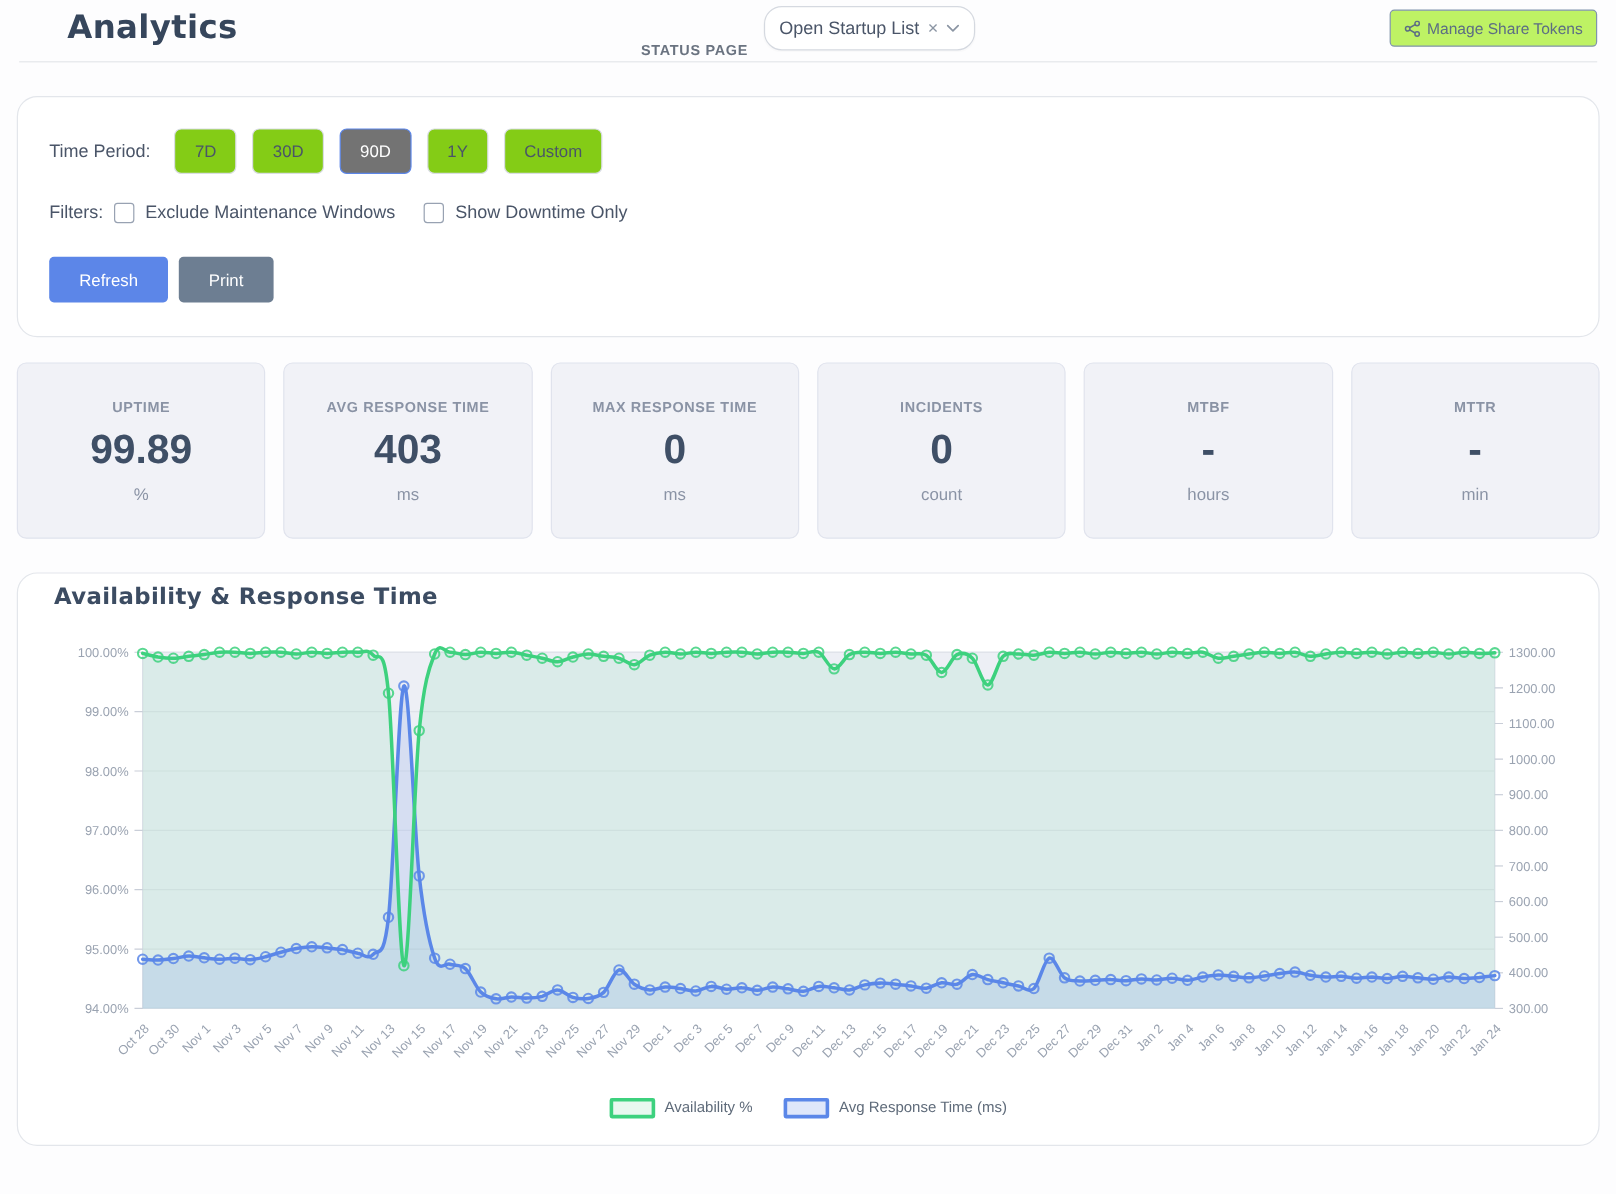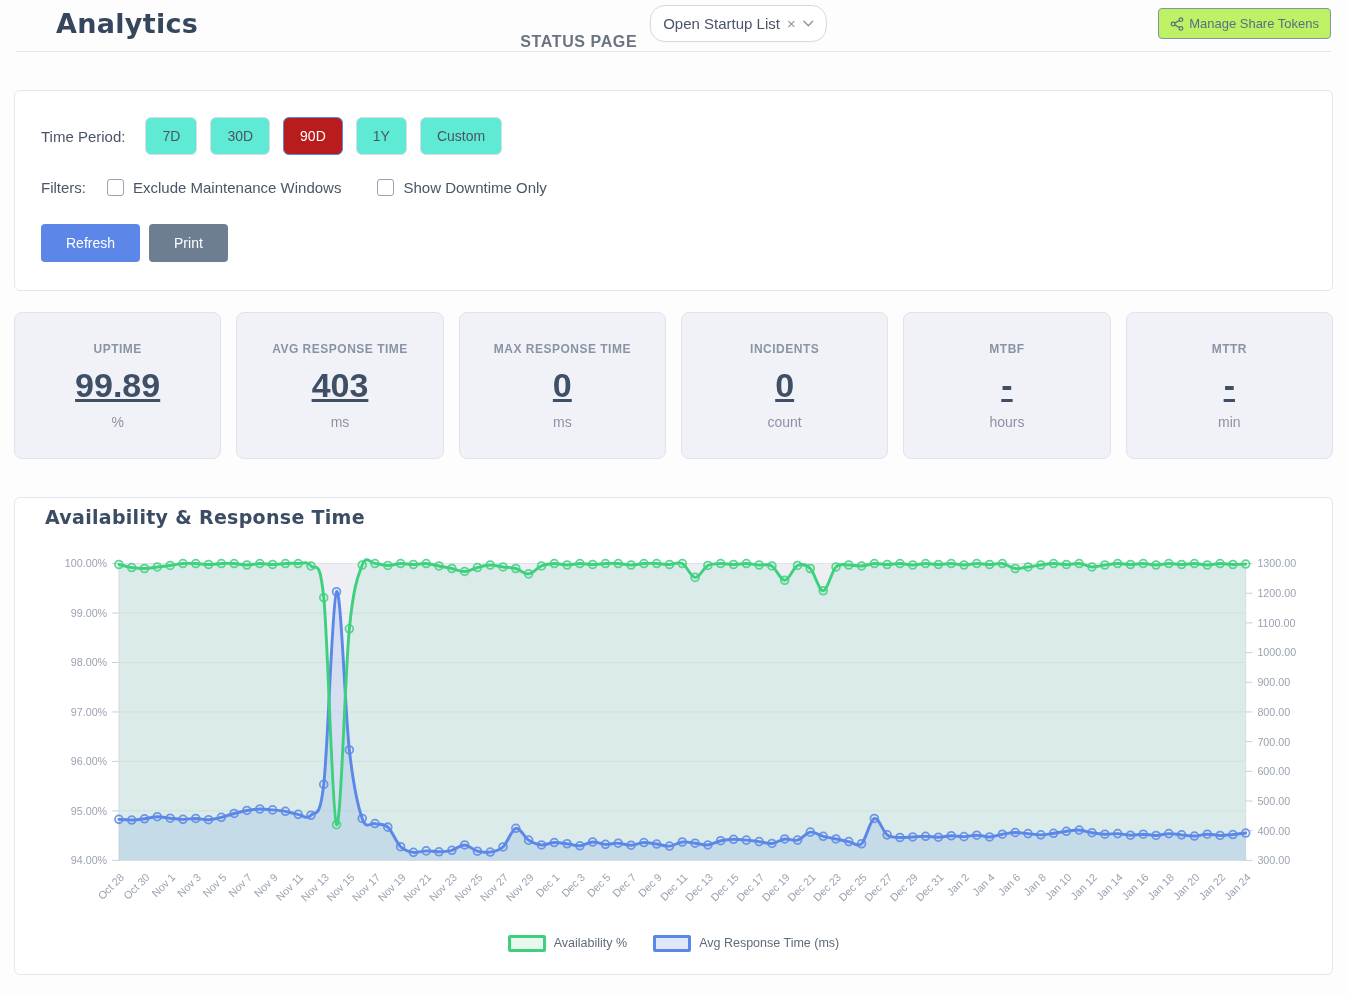--- a/index.html
+++ b/index.html
@@ -3,50 +3,50 @@
 <meta charset="utf-8">
 <style>
   html,body{margin:0;padding:0;background:#fdfdfe;}
   body{font-family:"Liberation Sans",sans-serif;color:#3c4c62;}
   .page{width:1347px;margin:0 auto;}
 
   
   header{position:relative;display:flex;align-items:center;padding:8px 16px 12px;}
   .brand{font-family:"DejaVu Sans",sans-serif;font-size:27px;font-weight:700;color:#36465c;letter-spacing:.3px;margin-left:40px;}
   .status-group{position:absolute;left:50%;transform:translateX(-50%);display:flex;align-items:center;gap:13px;}
-  .status-label{font-size:16px;font-weight:700;color:#6a7380;letter-spacing:.6px;margin-top:37px;}
+  .status-label{font-size:12px;font-weight:700;color:#6a7380;letter-spacing:.6px;margin-top:37px;}
   .status-select{display:flex;align-items:center;gap:7px;background:#fff;border:1px solid #d5d9e0;border-radius:15px;padding:9px 12px;cursor:pointer;box-shadow:0 1px 1px rgba(0,0,0,.02);}
   .status-select .val{font-size:15px;color:#4a5568;}
   .status-select .clear{font-size:15px;color:#8b95a3;line-height:1;}
   .chev{width:11px;height:7px;}
   .manage-btn{margin-left:auto;display:flex;align-items:center;gap:5px;background:#bef264;border:1px solid #8094ac;border-radius:4px;color:#5c6d84;font-size:13px;padding:7px 11px;cursor:pointer;}
   .rule{border-top:1px solid #e4e6ea;margin:0 16px;}
 
   
-  .panel{border:1px solid #e3e6eb;border-radius:6px;margin:38px 14px 0;background:#fff;}
+  .panel{border:1px solid #e3e6eb;border-radius:17px;margin:28px 14px 0;background:#fff;}
   .filter-panel{padding:26px 26px 28px;}
   .tp-row{display:flex;align-items:center;gap:13px;}
   .tp-label,.flt-label{font-size:15px;color:#4a5568;}
   .tp-label{margin-right:7px;}
-  .tp-btn{font-size:14px;color:#4a5568;background:#5eead4;border:1px solid #d9dde3;border-radius:6px;padding:10px 16px;cursor:pointer;font-family:inherit;}
-  .tp-btn.active{background:#b91c1c;color:#fff;border-color:#5c86e8;}
-  .flt-row{display:flex;align-items:center;gap:12px;margin-top:24px;}
+  .tp-btn{font-size:14px;color:#4a5568;background:#84cc16;border:1px solid #d9dde3;border-radius:6px;padding:10px 16px;cursor:pointer;font-family:inherit;}
+  .tp-btn.active{background:#737373;color:#fff;border-color:#5c86e8;}
+  .flt-row{display:flex;align-items:center;gap:0;margin-top:24px;}
   .chk{display:flex;align-items:center;gap:9px;margin-left:9px;font-size:15px;color:#4a5568;cursor:pointer;}
   .chk + .chk{margin-left:24px;}
   input[type=checkbox]{appearance:none;-webkit-appearance:none;width:17px;height:17px;border:1.5px solid #98a2b2;border-radius:3px;background:#fff;margin:0;cursor:pointer;}
   .actions{margin-top:28px;display:flex;gap:9px;}
   .btn{font-size:14px;border:none;border-radius:4px;padding:11px 25px;color:#fff;cursor:pointer;font-family:inherit;}
   .btn-refresh{background:#5c86e8;}
   .btn-print{background:#6d7e92;}
 
   
   .stats{display:flex;gap:15px;margin:21px 14px 0;}
   .stat-card{flex:1;background:#f1f2f7;border:1px solid #e0e3ed;border-radius:8px;height:145px;display:flex;flex-direction:column;align-items:center;justify-content:center;gap:12px;}
   .stat-label{font-size:12px;font-weight:700;color:#8a93a5;letter-spacing:.5px;}
-  .stat-value{font-size:34px;font-weight:700;color:#3f4f66;line-height:1;text-decoration:underline;}
+  .stat-value{font-size:34px;font-weight:700;color:#3f4f66;line-height:1;}
   .stat-unit{font-size:14px;color:#8a93a5;}
 
   
   .chart-panel{padding:8px 16px 14px;margin-bottom:18px;}
   .chart-title{font-family:"DejaVu Sans",sans-serif;font-size:19px;font-weight:700;color:#3c4c62;margin:0 0 16px 14px;letter-spacing:.3px;}
   #chart-svg{display:block;width:100%;}
   #chart-svg text{font-family:"Liberation Sans",sans-serif;font-size:11px;fill:#9aa3b1;}
   .legend{display:flex;justify-content:center;gap:26px;align-items:center;margin-top:2px;padding-bottom:8px;}
   .legend-item{display:flex;align-items:center;gap:8px;font-size:12.5px;color:#5f6b7a;cursor:pointer;}
   .legend-box{width:32px;height:11px;border:3px solid;border-radius:2px;}

